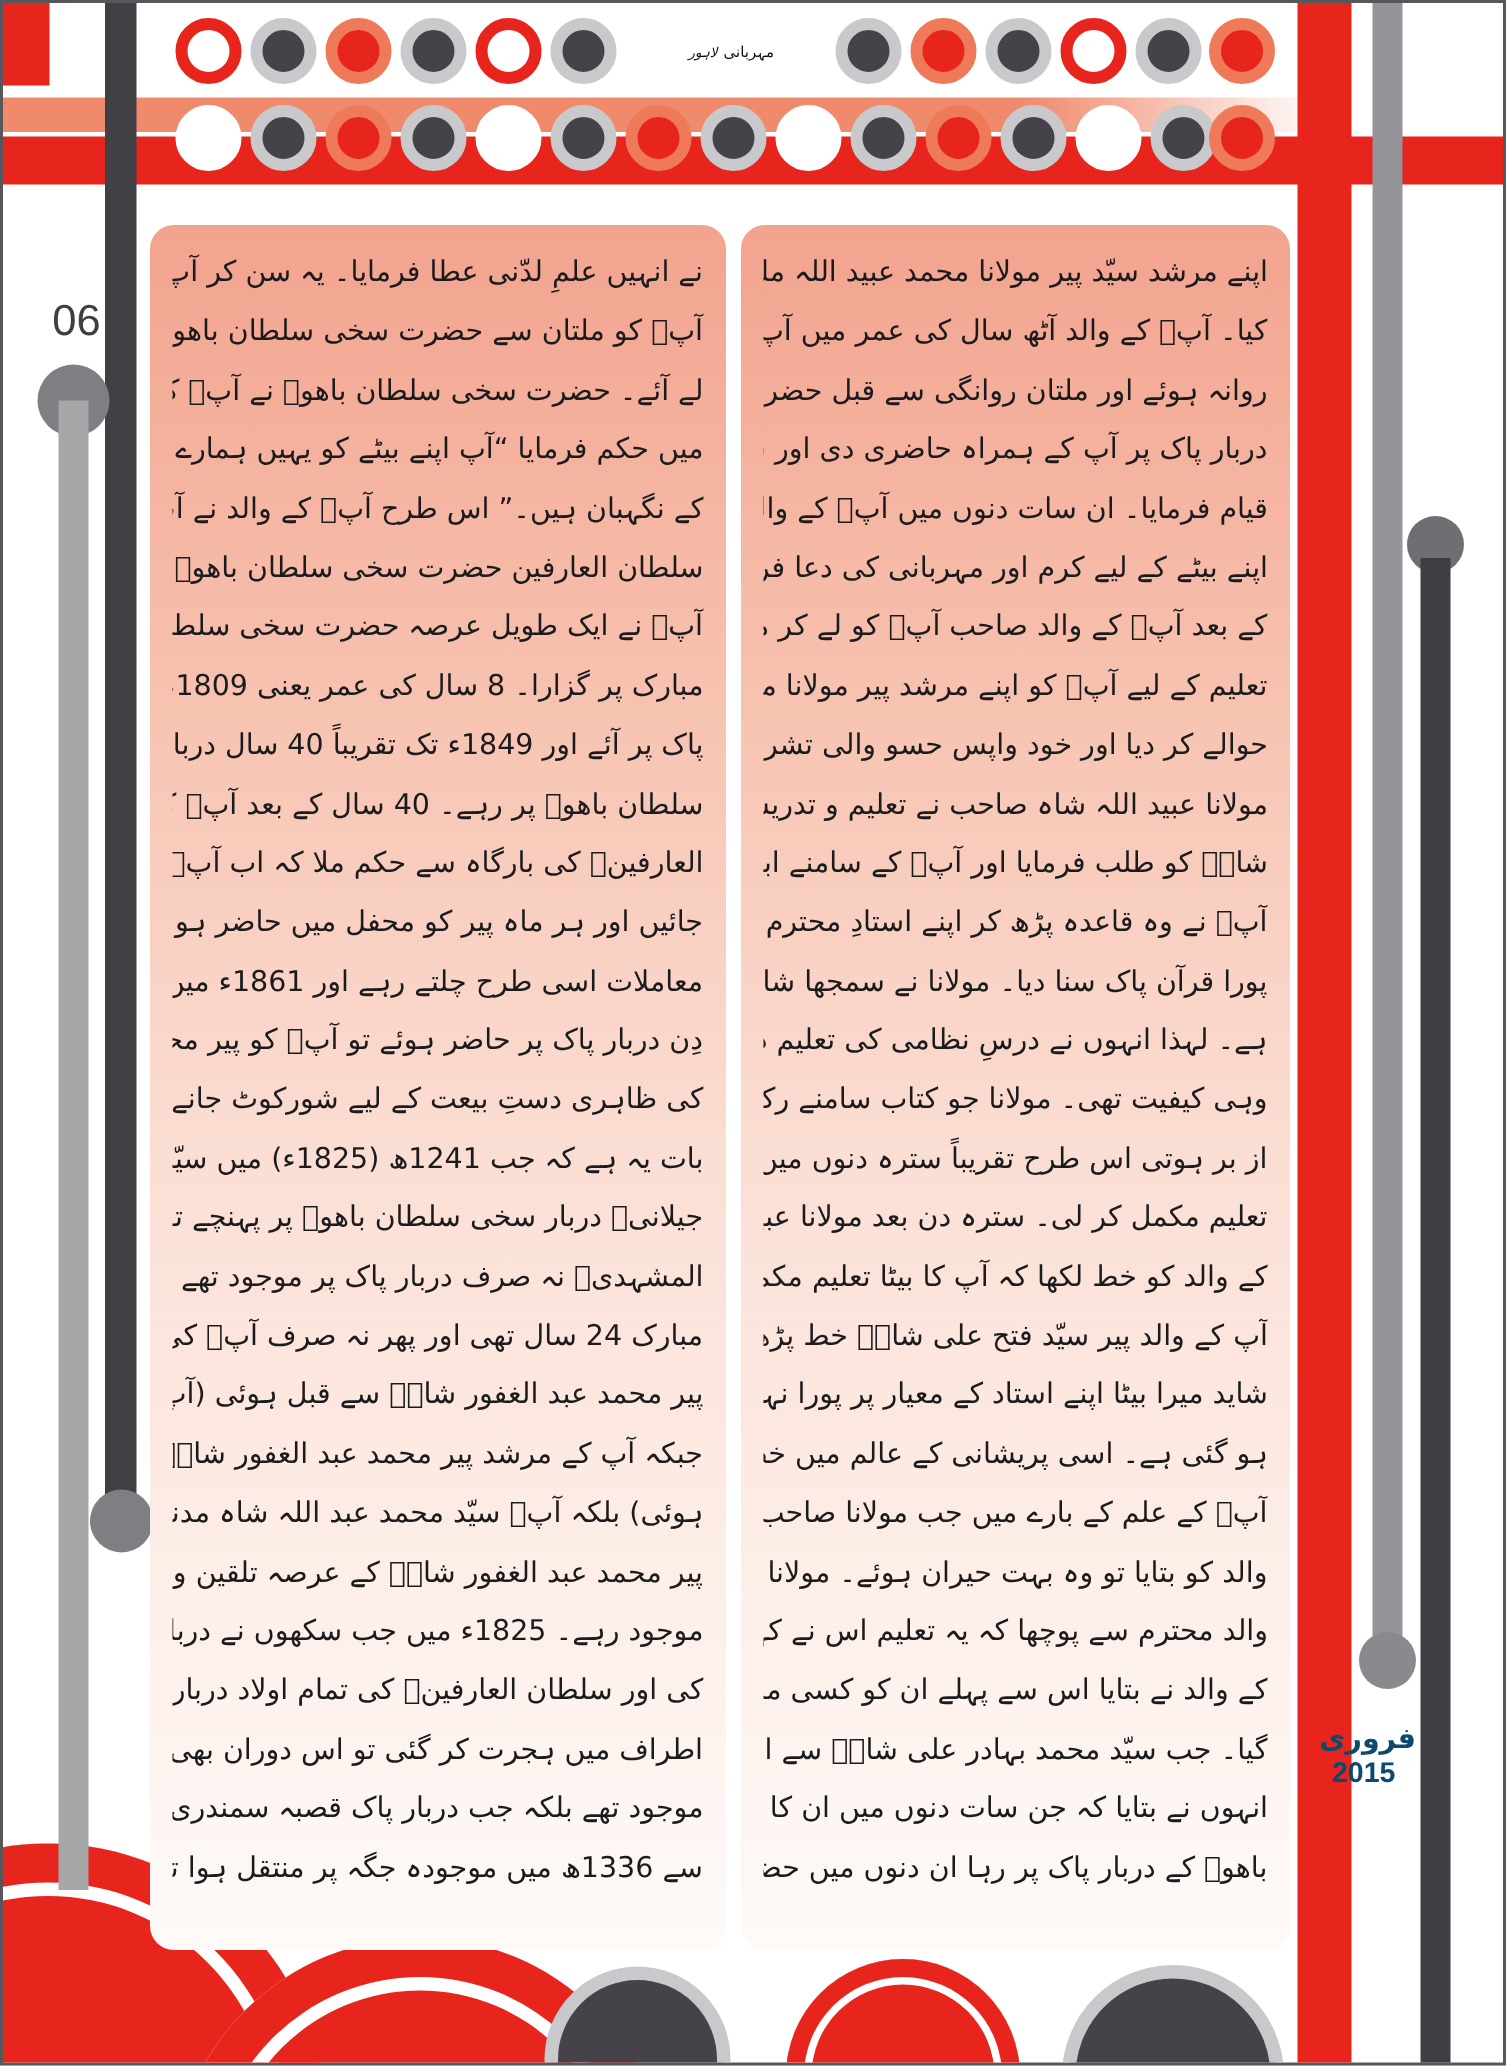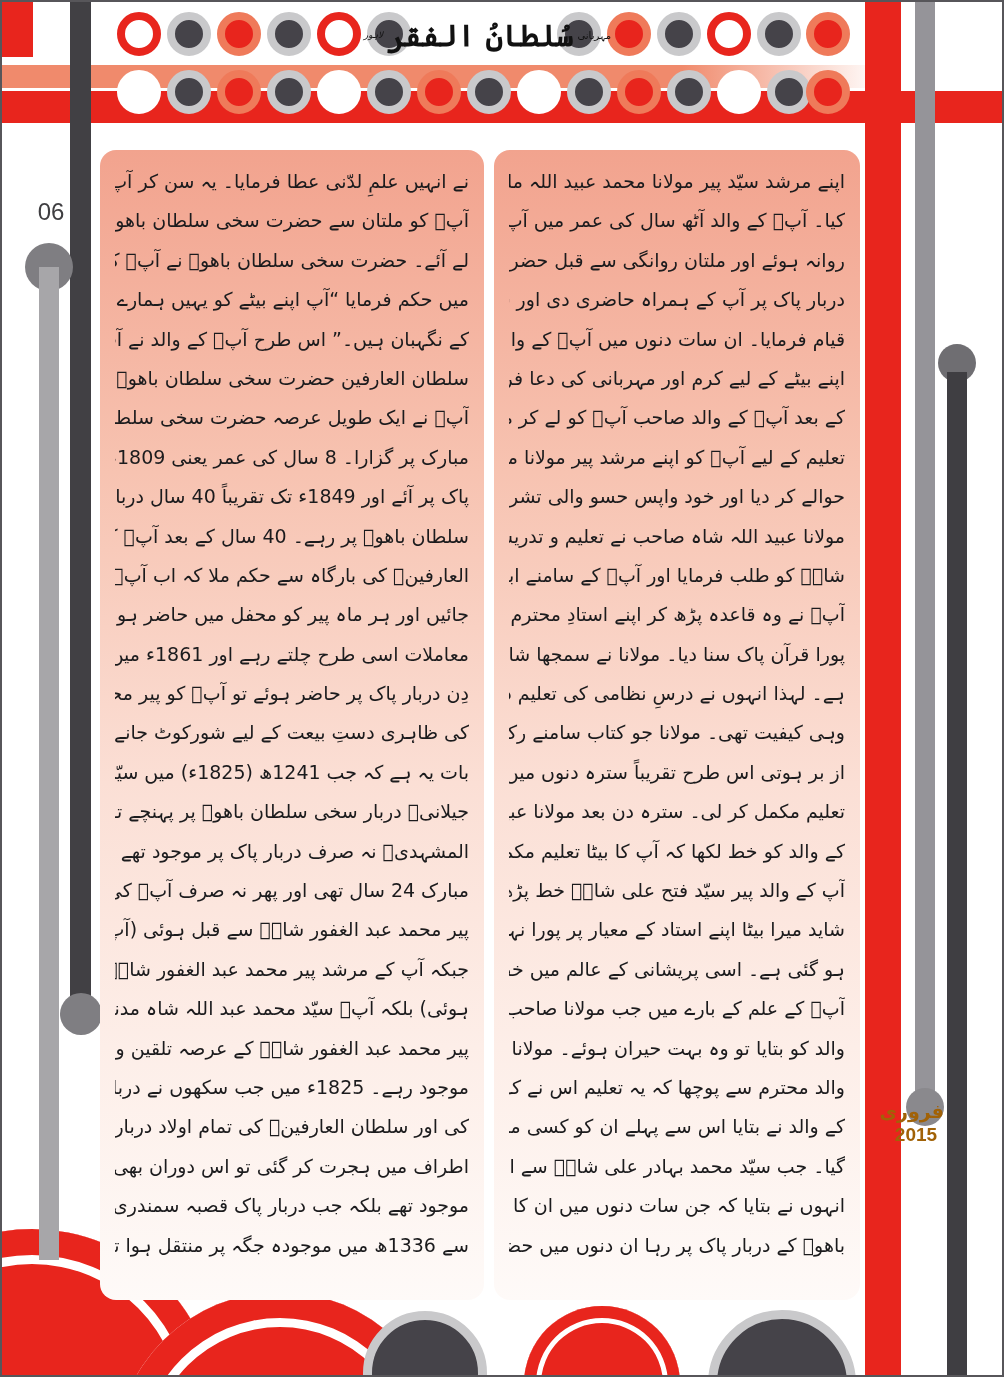--- a/index.html
+++ b/index.html
@@ -35,22 +35,22 @@
   .dot-right-dark{left:936px; top:342px; width:38px; height:38px; background:#6f6e72; border-radius:50%; position:absolute;}
   .bar-right-dark{left:945px; top:370px; width:20px; height:1007px; background:#3f3e42;}
   
   .masthead{position:absolute; left:398px; top:2px; width:175px; height:62px;
     display:flex; align-items:center; justify-content:center; gap:4px; direction:rtl; color:#111;}
   .masthead .pre{font-size:10px;}
   .masthead .main{font-size:30px; font-weight:bold; font-family:"DejaVu Serif", serif; white-space:nowrap;}
   .masthead .suf{font-size:9px;font-style:italic;}
   
   .page-number{position:absolute; left:29px; top:196px; width:40px; text-align:center;
-    font-size:24px; color:#3f3e41; font-family:"Liberation Sans", sans-serif;}
-  .issue{position:absolute; left:886px; top:1096px; width:56px; text-align:center; direction:rtl; color:#a16207;}
+    font-size:29px; color:#3f3e41; font-family:"Liberation Sans", sans-serif;}
+  .issue{position:absolute; left:886px; top:1144px; width:56px; text-align:left; direction:rtl; color:#0c4a6e;}
   .issue .m{font-size:19px; font-weight:bold; line-height:26px;}
   .issue .y{font-size:19px; font-weight:bold; line-height:22px; font-family:"Liberation Sans", sans-serif;}
   
   .panel{position:absolute; top:148px; height:1150px; border-radius:16px;
     background:linear-gradient(180deg,#f2a38e 0%,#f7c3b1 28%,#fbdfd5 55%,#fdeee8 78%,#fefaf8 100%);
     box-sizing:border-box; padding:12px 15px 0 15px;}
   .panel-left{left:98px; width:384px;}
   .panel-right{left:492px; width:366px;}
   .col{direction:rtl; color:#1b1b1d;}
   .line{height:39.4px; line-height:39.4px; font-size:19px;
@@ -90,21 +90,20 @@
       <div class="circ t-dark" style="left: 565px; top: 68px; width: 44px; height: 44px;"></div>
       <div class="circ t-red" style="left: 615px; top: 68px; width: 44px; height: 44px;"></div>
       <div class="circ t-dark" style="left: 665px; top: 68px; width: 44px; height: 44px;"></div>
       <div class="circ t-white" style="left: 715px; top: 68px; width: 44px; height: 44px;"></div>
       <div class="circ t-dark" style="left: 765px; top: 68px; width: 44px; height: 44px;"></div>
       <div class="circ t-red" style="left: 804px; top: 68px; width: 44px; height: 44px;"></div>
     </div>
 
   <div class="masthead">
     <span class="pre">مہربانی</span>
-    <span class="main">سُلطانُ الفقر</span>
     <span class="suf">لاہور</span>
   </div>
 
   <div id="bottom-decor">
       <div class="circ t-redbig" style="left: -155px; top: 1227px; width: 370px; height: 370px;"></div>
       <div class="circ t-redbig" style="left: 113px; top: 1290px; width: 330px; height: 330px;"></div>
       <div class="circ t-darkbig" style="left: 361px; top: 1309px; width: 124px; height: 124px;"></div>
       <div class="circ t-redring" style="left: 522px; top: 1304px; width: 156px; height: 156px;"></div>
       <div class="circ t-darkbig" style="left: 706px; top: 1308px; width: 148px; height: 148px;"></div>
     </div>

